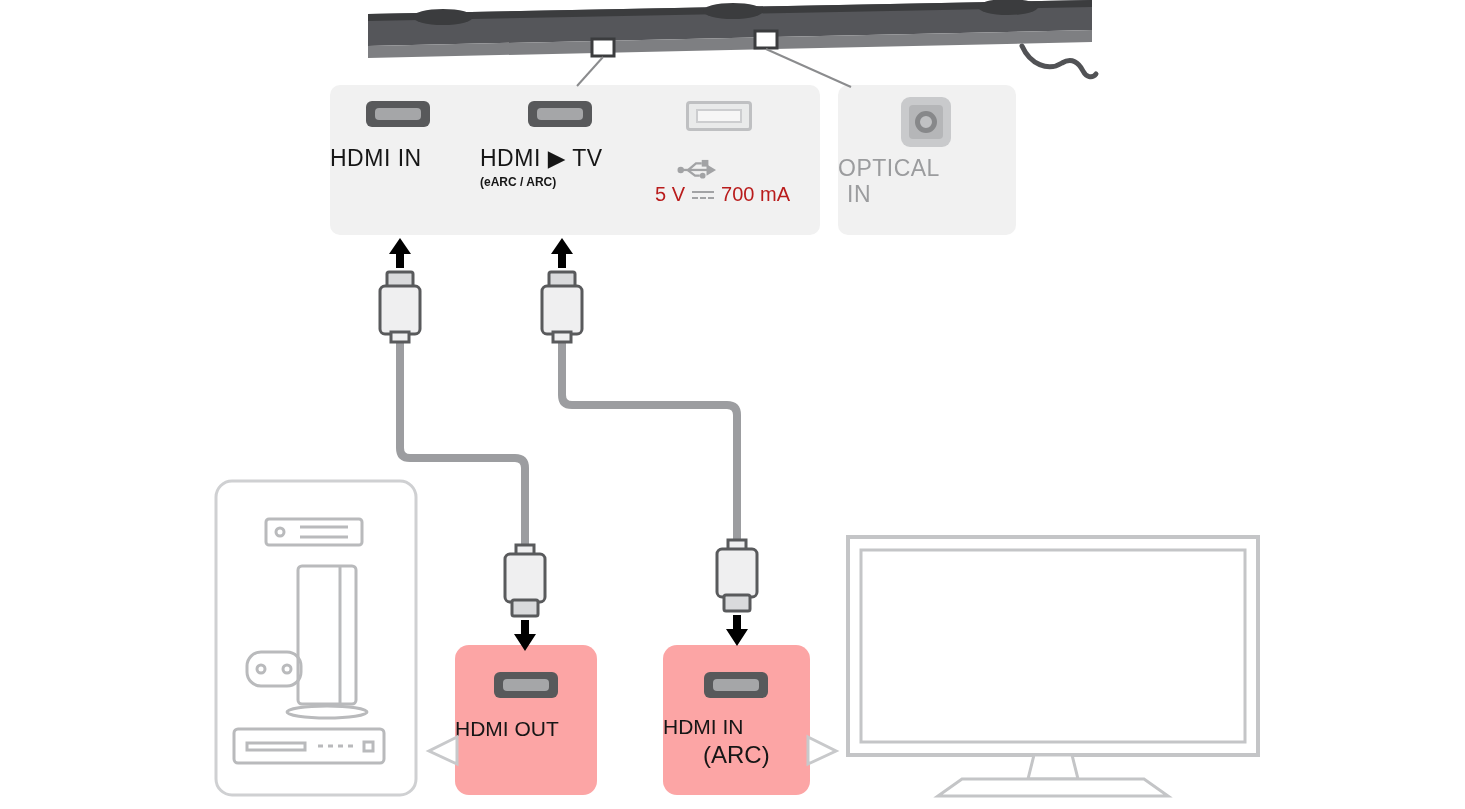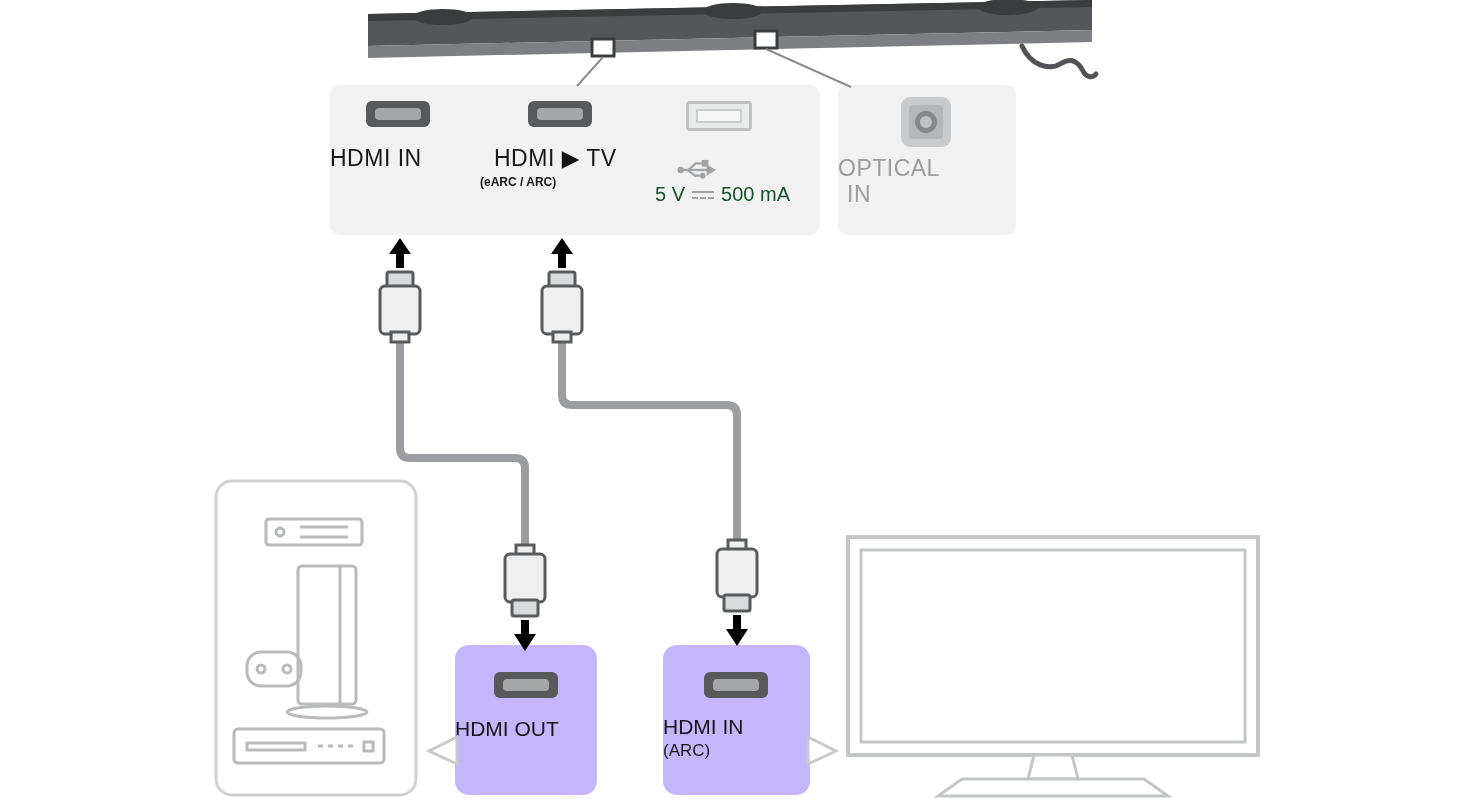--- a/index.html
+++ b/index.html
@@ -3,78 +3,78 @@
 <meta charset="utf-8">
 <title>Soundbar Connection Diagram</title>
 <style>
   html,body{margin:0;padding:0;background:#ffffff;}
   .stage{
     position:relative;width:1465px;height:809px;background:#ffffff;overflow:hidden;
     font-family:"Liberation Sans","DejaVu Sans",sans-serif;
   }
   .art{position:absolute;left:0;top:0;width:1465px;height:809px;z-index:2;pointer-events:none;}
   .panel{position:absolute;background:#f1f1f1;border-radius:10px;z-index:1;}
-  .calloutbox{position:absolute;background:#c4b5fd;border-radius:14px;z-index:1;}
+  .calloutbox{position:absolute;background:#fca5a5;border-radius:14px;z-index:1;}
 
   
   .hdmi-port{position:absolute;width:64px;height:26px;background:#58595b;border-radius:6px;}
   .hdmi-port::after{content:"";position:absolute;left:9px;top:7px;right:9px;bottom:7px;background:#a5a6a8;border-radius:4px;}
 
   
   .usb-port{position:absolute;width:66px;height:30px;background:#e9eaea;border:3px solid #bfc0c2;border-radius:4px;box-sizing:border-box;}
   .usb-port::after{content:"";position:absolute;left:7px;top:5px;right:7px;bottom:5px;background:#f6f6f6;border:2px solid #cccdcf;}
 
   
   .optical-port{position:absolute;width:50px;height:50px;background:#c9cacc;border-radius:9px;}
   .optical-port::before{content:"";position:absolute;left:8px;top:8px;right:8px;bottom:8px;background:#b5b6b8;border-radius:4px;}
   .optical-port::after{content:"";position:absolute;left:14px;top:14px;width:22px;height:22px;border-radius:50%;border:5px solid #87888a;box-sizing:border-box;background:#c0c1c3;}
 
   .lbl{position:absolute;text-align:left;color:#161616;white-space:nowrap;}
   .lbl-main{font-size:23px;letter-spacing:0.5px;}
   .lbl-sub{font-size:12px;font-weight:700;}
   .lbl-box{font-size:21px;}
-  .lbl-box2{font-size:17px;}
+  .lbl-box2{font-size:24px;padding-left:40px;}
   .muted{color:#9b9c9e;}
 
   
-  .usb-row{position:absolute;display:flex;align-items:center;justify-content:center;gap:7px;color:#14532d;font-size:20px;}
+  .usb-row{position:absolute;display:flex;align-items:center;justify-content:center;gap:7px;color:#b91c1c;font-size:20px;}
   .dc-symbol{display:inline-block;width:22px;height:12px;position:relative;}
   .dc-symbol::before{content:"";position:absolute;left:0;right:0;top:2px;border-top:2px solid #a2a3a5;}
   .dc-symbol::after{content:"";position:absolute;left:0;right:0;top:8px;border-top:2px dashed #a2a3a5;}
   .usb-symbol{position:absolute;}
 </style>
 </head>
 <body>
 
 <div class="stage">
 
   <div class="panel" style="left:330px;top:85px;width:490px;height:150px;">
     <div class="hdmi-port" style="left:36px;top:16px;"></div>
     <div class="lbl lbl-main" style="left:0;top:60px;width:140px;">HDMI IN</div>
 
     <div class="hdmi-port" style="left:198px;top:16px;"></div>
-    <div class="lbl lbl-main" style="left:164px;top:60px;width:165px;">HDMI ▶ TV</div>
+    <div class="lbl lbl-main" style="left:150px;top:60px;width:165px;">HDMI ▶ TV</div>
     <div class="lbl lbl-sub" style="left:150px;top:90px;width:165px;">(eARC / ARC)</div>
 
     <div class="usb-port" style="left:356px;top:16px;"></div>
     <svg class="usb-symbol" style="left:345px;top:72px;" width="42" height="24" viewBox="0 0 44 24">
       <g stroke="#a2a3a5" stroke-width="2.4" fill="none">
         <line x1="6" y1="13" x2="34" y2="13"></line>
         <path d="M14,13 L22,6 L28,6"></path>
         <path d="M13,13 L21,19 L26,19"></path>
       </g>
       <circle cx="6" cy="13" r="3.4" fill="#a2a3a5"></circle>
       <rect x="28" y="2.5" width="7" height="7" fill="#a2a3a5"></rect>
       <circle cx="29" cy="19" r="3" fill="#a2a3a5"></circle>
       <polygon points="33,7 43,13 33,19" fill="#a2a3a5"></polygon>
     </svg>
     <div class="usb-row" style="left:295px;top:98px;width:195px;">
       <span>5 V</span>
       <span class="dc-symbol"></span>
-      <span>500 mA</span>
+      <span>700 mA</span>
     </div>
   </div>
 
   <div class="panel" style="left:838px;top:85px;width:178px;height:150px;">
     <div class="optical-port" style="left:63px;top:12px;"></div>
     <div class="lbl lbl-main muted" style="left:0;top:70px;width:150px;">OPTICAL</div>
     <div class="lbl lbl-main muted" style="left:9px;top:96px;width:178px;">IN</div>
   </div>
 
   <div class="calloutbox" style="left:455px;top:645px;width:142px;height:150px;">

